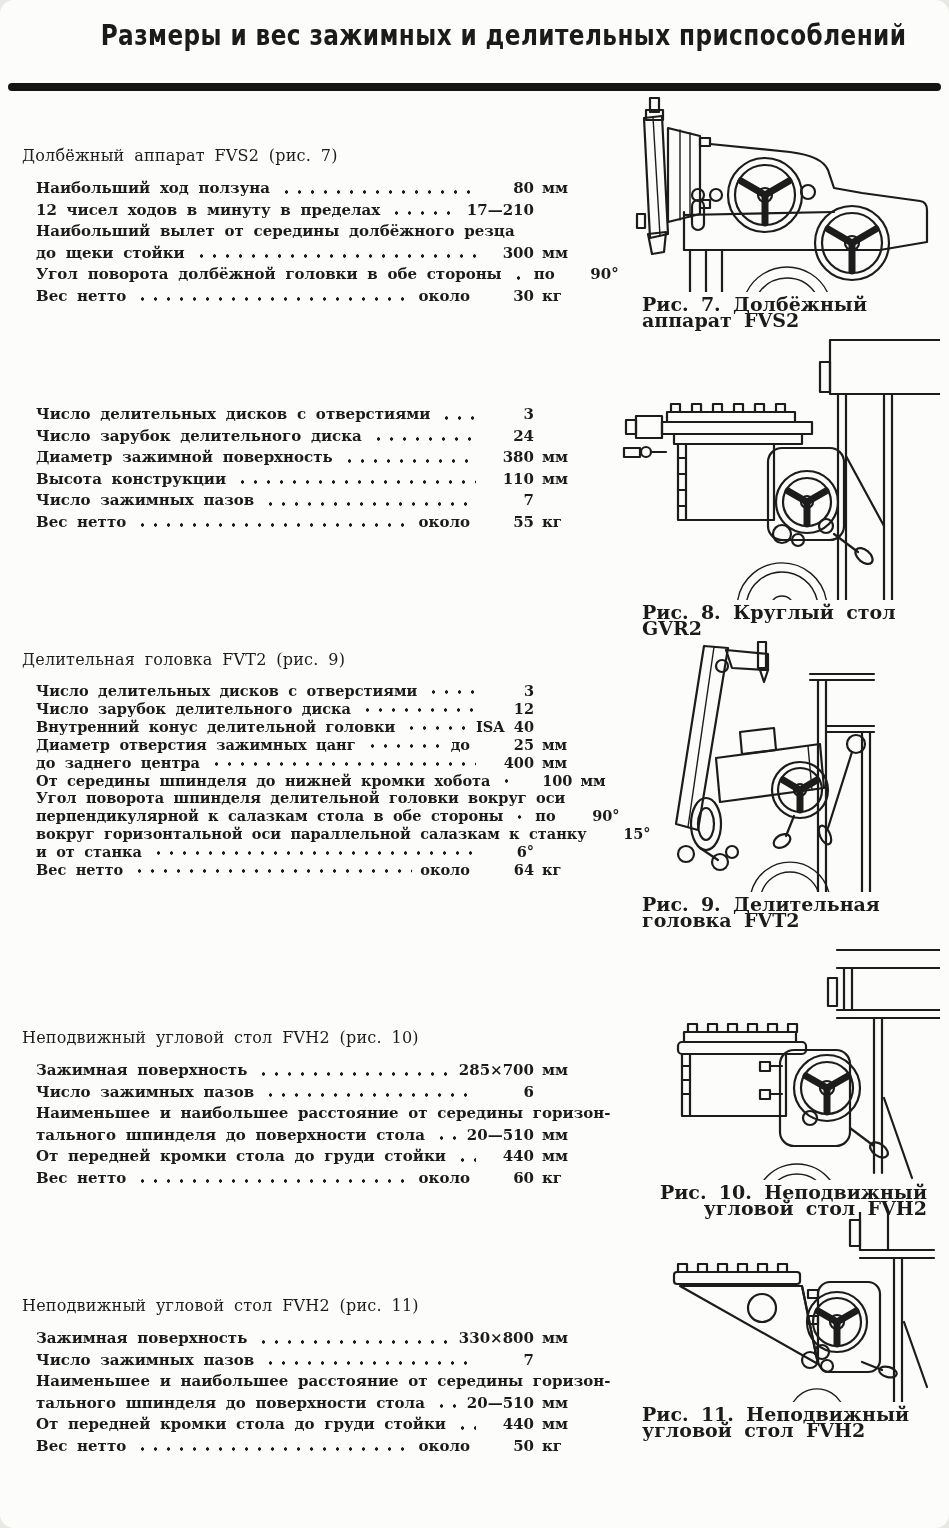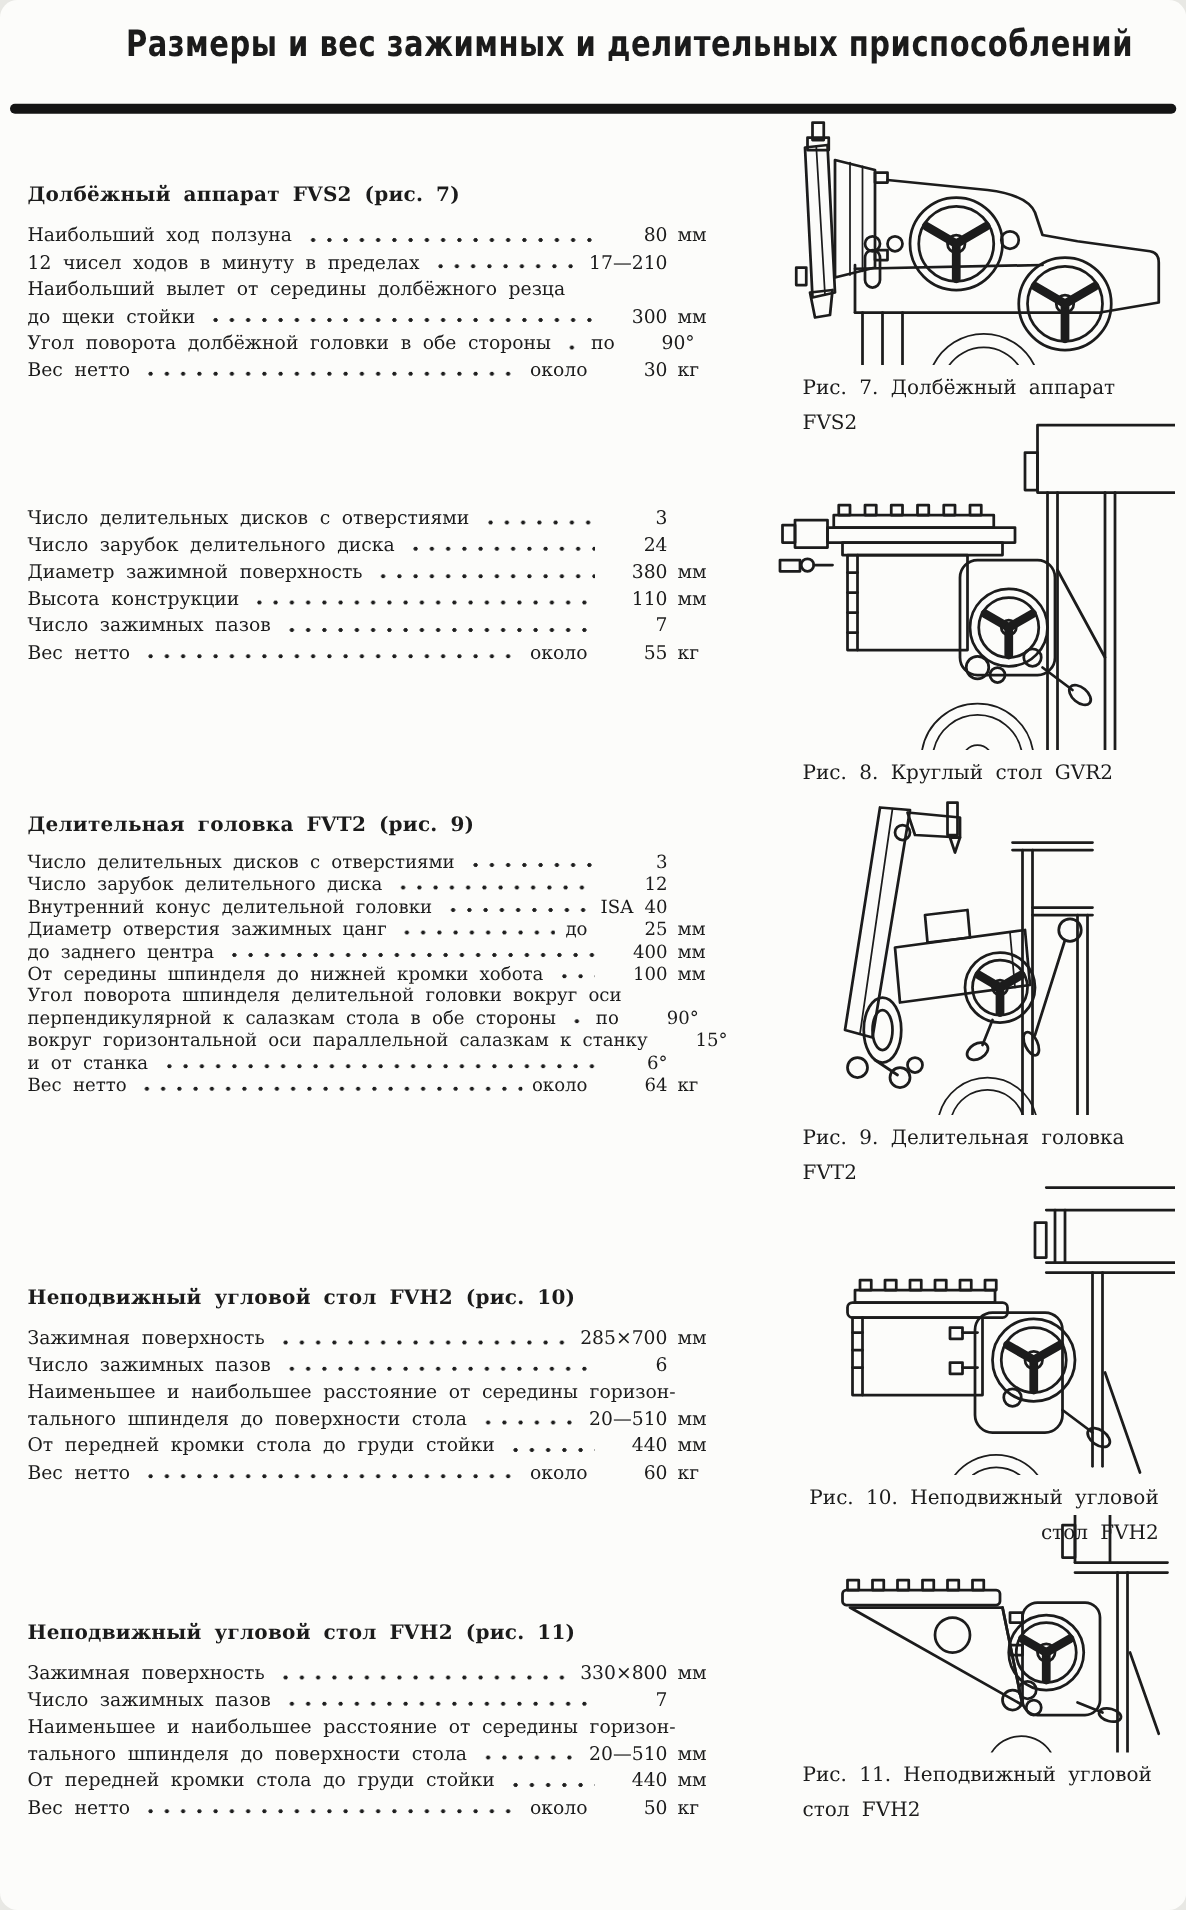--- a/index.html
+++ b/index.html
@@ -6,40 +6,40 @@
   .page{position:relative;width:949px;height:1528px;margin:0 auto;background:#fcfcfa;overflow:hidden;
         font-family:"DejaVu Serif", serif;color:#1b1b1b;border-radius:14px;}
   
   .title{position:absolute;top:18px;left:0;width:100%;text-align:center;}
   .title-inner{display:inline-block;white-space:nowrap;font-family:"DejaVu Sans", sans-serif;
         font-weight:700;font-size:29px;transform:scaleX(.80);transform-origin:center;letter-spacing:.5px;}
   .top-rule{position:absolute;top:83px;left:8px;width:933px;height:8px;background:#141414;border-radius:4px;}
   
   .spec-section{position:absolute;left:22px;width:556px;}
   .s1{top:146px;} .s2{top:404px;} .s3{top:650px;} .s4{top:1028px;} .s5{top:1296px;}
-  .spec-heading{margin:0 0 13px 0;font-size:16px;font-weight:700;word-spacing:.28em;letter-spacing:.2px;}
-  .row{display:flex;font-weight:400;font-size:15px;line-height:21.5px;word-spacing:.3em;}
+  .spec-heading{margin:0 0 13px 0;font-size:16px;font-weight:400;word-spacing:.28em;letter-spacing:.2px;}
+  .row{display:flex;font-weight:700;font-size:15px;line-height:21.5px;word-spacing:.3em;margin-left:14px;}
   .s3 .row{font-size:14.5px;line-height:17.9px;}
   .lbl{white-space:nowrap;}
   .dots{flex:1;min-width:14px;margin:0 8px 0 10px;
         background-image:radial-gradient(circle, #1d1d1d 1.45px, rgba(0,0,0,0) 1.9px);
         background-size:13px 6px;background-repeat:repeat-x;background-position:left bottom 5px;}
   .fill{flex:1;min-width:14px;}
   .pre{margin-right:14px;white-space:nowrap;}
   .num{min-width:50px;text-align:right;white-space:nowrap;}
   .unit{width:36px;padding-left:8px;white-space:nowrap;}
   
   .fig{position:absolute;left:622px;width:320px;}
   .f7{top:96px;} .f8{top:336px;} .f9{top:640px;} .f10{top:948px;text-align:right;} .f11{top:1212px;}
   .fig svg{display:block;}
   .fig svg path,.fig svg rect,.fig svg circle,.fig svg line,.fig svg ellipse,.fig svg polygon{
         stroke:#1c1c1c;fill:none;stroke-width:2.2;stroke-linecap:round;stroke-linejoin:round;}
   .fig svg .spoke{stroke-width:7;}
   .fig svg .thin{stroke-width:1.4;}
-  .fig-caption{margin-top:4px;padding-left:20px;font-size:16px;line-height:28px;font-weight:400;
+  .fig-caption{margin-top:4px;padding-left:20px;font-size:19px;line-height:16px;font-weight:700;
         word-spacing:.3em;max-width:285px;}
 </style>
 </head>
 <body>
 
 <div class="page">
 
   <div class="title">
     <span class="title-inner">Размеры и вес зажимных и делительных приспособлений</span>
   </div>

